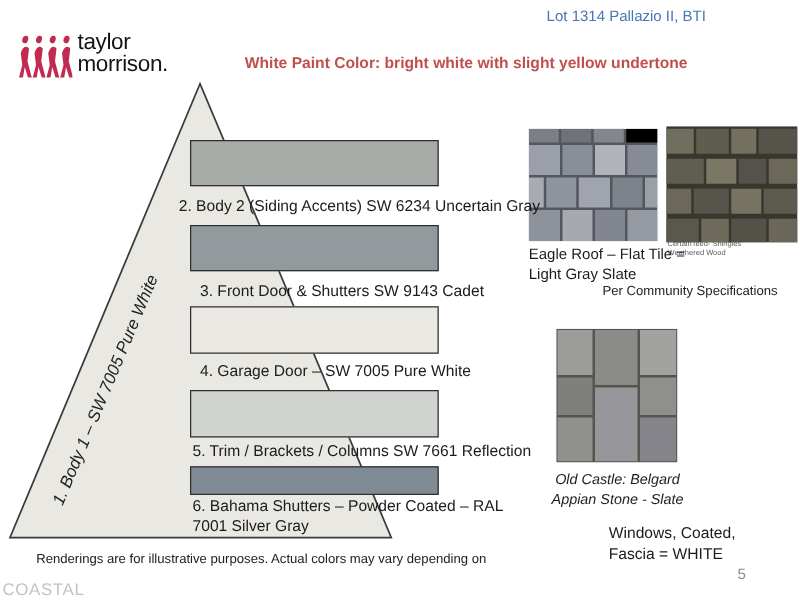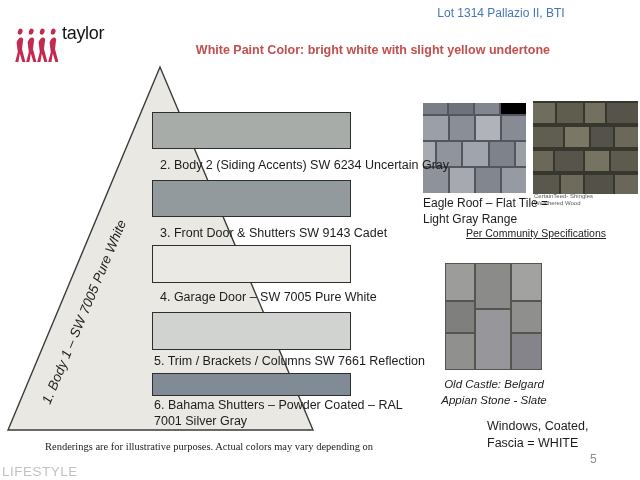--- a/index.html
+++ b/index.html
@@ -17,36 +17,36 @@
   #page-subtitle{top:43px;left:190px;width:360px;text-align:right;font-size:12.5px;font-weight:bold;}
   
   #pyramid-svg{top:0;left:0;z-index:1;pointer-events:none;}
   .swatch{left:152px;width:199px;border:1.5px solid #2e2e2e;z-index:2;box-sizing:border-box;}
   #swatch-1{top:112px;height:37px;}
   #swatch-2{top:180px;height:37px;}
   #swatch-3{top:245px;height:38px;}
   #swatch-4{top:312px;height:38px;}
   #swatch-5{top:373px;height:23px;}
   .swatch-label{z-index:3;font-size:12.5px;color:#1c1c1c;white-space:nowrap;}
-  #label-2{top:158px;left:160px;}
+  #label-2{top:158px;left:143px;}
   #label-3{top:226px;left:160px;}
   #label-4{top:290px;left:160px;}
   #label-5{top:354px;left:154px;}
   #label-6{top:398px;left:154px;line-height:15.5px;white-space:normal;width:276px;}
   
   #roof-tile-img{top:103px;left:423px;z-index:2;}
   #shingle-img{top:101px;left:533px;z-index:2;}
   #shingle-caption{top:193px;left:534px;font-size:6px;line-height:7px;color:#5a5a5a;}
   #roof-caption{top:196px;left:423px;font-size:12px;line-height:15.5px;color:#1c1c1c;}
-  #spec-note{top:227px;left:466px;font-size:10.5px;color:#222;text-decoration:underline;}
+  #spec-note{top:227px;left:482px;font-size:10.5px;color:#222;}
   #stone-img{top:263px;left:445px;z-index:2;}
   #stone-caption{top:377px;left:431px;width:126px;text-align:center;font-size:11.5px;line-height:15.5px;color:#1c1c1c;font-style:italic;}
   #windows-note{top:418px;left:487px;font-size:12.5px;line-height:17px;color:#1c1c1c;}
   
-  #disclaimer{top:441px;left:28px;width:362px;text-align:center;font-size:10.5px;line-height:12.5px;color:#222;font-family:Liberation Serif, serif;}
+  #disclaimer{top:441px;left:28px;width:362px;text-align:center;font-size:10.5px;line-height:12.5px;color:#222;}
   #watermark{top:464px;left:2px;font-size:13.5px;color:#c2c2c2;letter-spacing:0.5px;}
   #page-number{top:452px;left:590px;font-size:12px;color:#8c8c8c;}
 </style>
 </head>
 <body>
 
 <div id="canvas">
 
   <svg id="pyramid-svg" class="abs" width="420" height="480" viewBox="0 0 420 480">
     <polygon points="160,67 8,430 313,430" stroke="#3b3b3b" stroke-width="1.4" fill="#e9e8e2"></polygon>
@@ -62,20 +62,21 @@
           <ellipse cx="8.2" cy="7.6" rx="2.3" ry="3.1" transform="rotate(18 8.2 7.6)"></ellipse>
           <path d="M3.2,38 L5.8,28 L4.6,18.5 C6.4,12.6 9.8,12.6 11.2,15 L10,25 L13.4,38 L10.4,38 L7.8,29.5 L6.4,38 Z"></path>
         </g>
         <use href="#tm-fig" x="11"></use>
         <use href="#tm-fig" x="22"></use>
         <use href="#tm-fig" x="33"></use>
       </g>
     </svg>
     <div id="brand-text">
       <div>taylor</div>
+      <div>morrison.</div>
     </div>
   </div>
 
   <div id="page-subtitle" class="abs" style="color: rgb(192, 80, 77);">White Paint Color: bright white with slight yellow undertone</div>
 
   <div id="swatch-1" class="abs swatch" style="background-color: rgb(167, 172, 169);"></div>
   <div id="label-2" class="abs swatch-label">2. Body 2 (Siding Accents) SW 6234 Uncertain Gray</div>
 
   <div id="swatch-2" class="abs swatch" style="background-color: rgb(147, 154, 158);"></div>
   <div id="label-3" class="abs swatch-label">3. Front Door &amp; Shutters SW 9143 Cadet</div>
@@ -130,21 +131,21 @@
       <rect x="82" y="74" width="23" height="19" fill="#6a675a"></rect>
   </svg>
 
   <div id="shingle-caption" class="abs">
     <div>CertainTeed- Shingles</div>
     <div>Weathered Wood</div>
   </div>
 
   <div id="roof-caption" class="abs">
     <div>Eagle Roof – Flat Tile =</div>
-    <div>Light Gray Range</div>
+    <div>Light Gray Slate</div>
   </div>
 
   <div id="spec-note" class="abs">Per Community Specifications</div>
 
   <svg id="stone-img" class="abs" width="97" height="107" viewBox="0 0 97 107">
     <rect width="97" height="107" fill="#55554f"></rect>
     <rect x="1" y="1" width="28" height="36" fill="#9c9c9a"></rect>
     <rect x="31" y="1" width="34" height="44" fill="#8b8b89"></rect>
     <rect x="67" y="1" width="29" height="36" fill="#a2a2a0"></rect>
     <rect x="1" y="39" width="28" height="30" fill="#7f7f7d"></rect>
@@ -160,16 +161,16 @@
   </div>
 
   <div id="windows-note" class="abs">
     <div>Windows, Coated,</div>
     <div>Fascia = WHITE</div>
   </div>
 
   <div id="disclaimer" class="abs">
     <div>Renderings are for illustrative purposes. Actual colors may vary depending on</div>
   </div>
-  <div id="watermark" class="abs">LIFESTYLE</div>
+  <div id="watermark" class="abs">COASTAL</div>
   <div id="page-number" class="abs">5</div>
 
 </div>
 
 </body></html>

